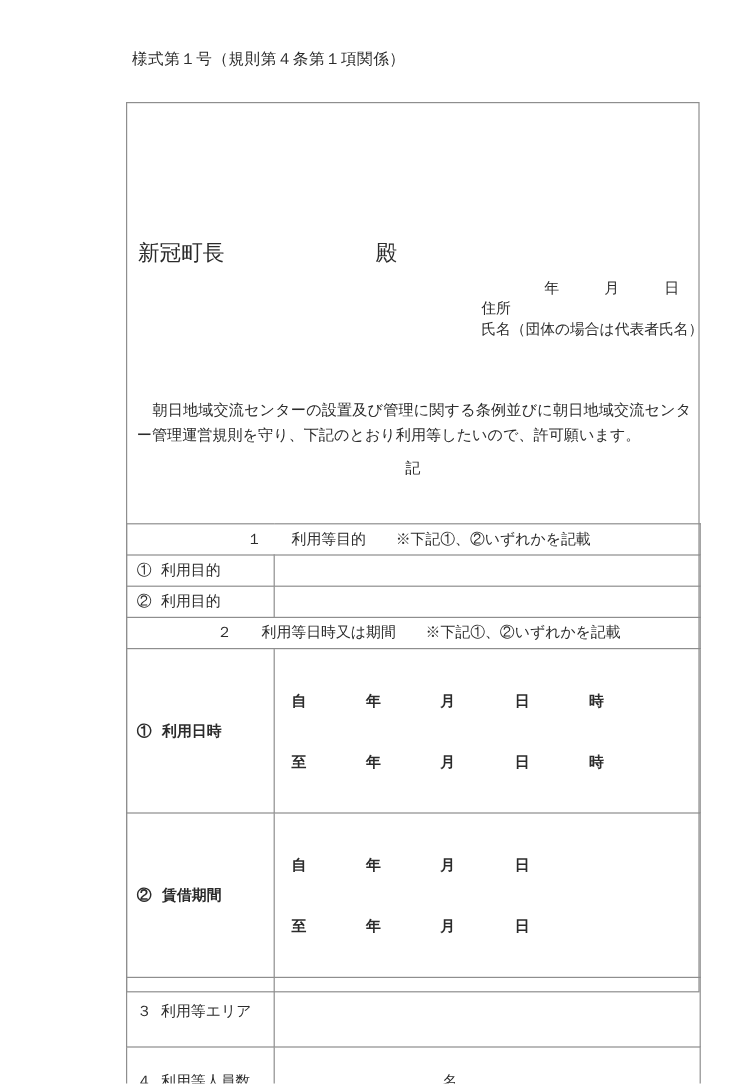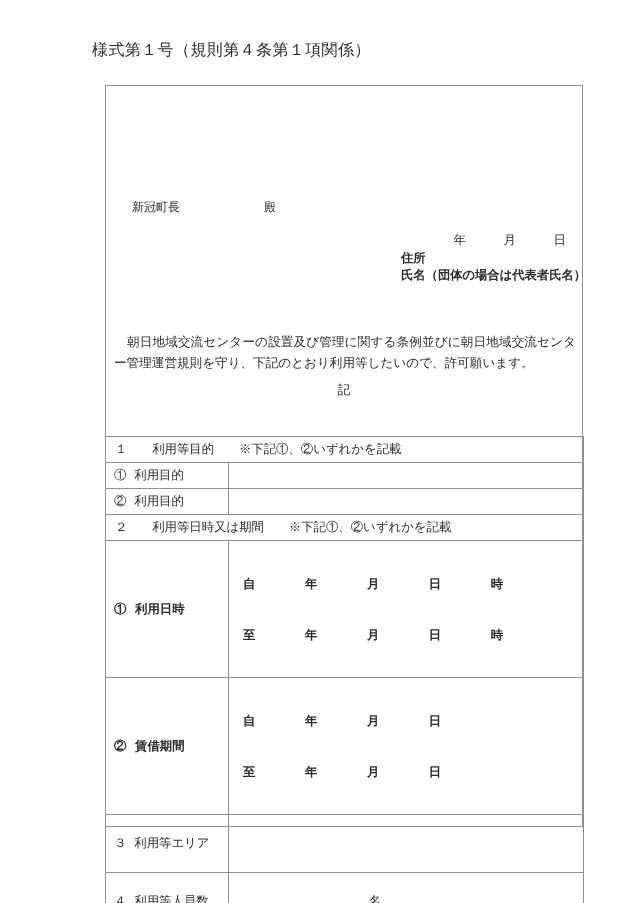--- a/index.html
+++ b/index.html
@@ -19,23 +19,23 @@
   .page {
     position: absolute;
     left: 0; top: 0;
     width: 630px;
     height: 903px;
   }
 
   
   .form-number {
     position: absolute;
-    left: 92px;
+    left: 110px;
     top: 40px;
-    font-size: 16px;
+    font-size: 13px;
     letter-spacing: 0.4px;
     white-space: nowrap;
   }
 
   
   .frame {
     position: absolute;
     left: 105px;
     top: 85px;
     width: 478px;
@@ -64,33 +64,33 @@
     position: absolute;
     top: 146px;
     right: 16px;
     font-size: 12.5px;
     white-space: pre;
   }
 
   .addressee {
     position: absolute;
     top: 113px;
-    left: 26px;
-    font-size: 12px;
+    left: 9px;
+    font-size: 18px;
     white-space: pre;
   }
 
   .applicant {
     position: absolute;
     top: 163px;
     left: 295px;
     font-size: 12.3px;
     line-height: 17px;
   }
-  .applicant div { white-space: nowrap; font-weight: bold; }
+  .applicant div { white-space: nowrap; }
 
   .body-text {
     position: absolute;
     top: 245px;
     left: 8px;
     width: 462px;
     font-size: 12.6px;
     line-height: 21px;
     text-align: justify;
     text-indent: 13px;
@@ -119,20 +119,21 @@
     font-size: 12.4px;
     padding: 0;
     vertical-align: middle;
     color: #2b2b2b;
   }
 
   .sec-head {
     height: 25px;
     padding-left: 9px !important;
     white-space: pre;
+    text-align: center;
   }
 
   .lbl {
     width: 123px;
     height: 25px;
     padding-left: 8px !important;
     white-space: pre;
   }
   .val { }
 

